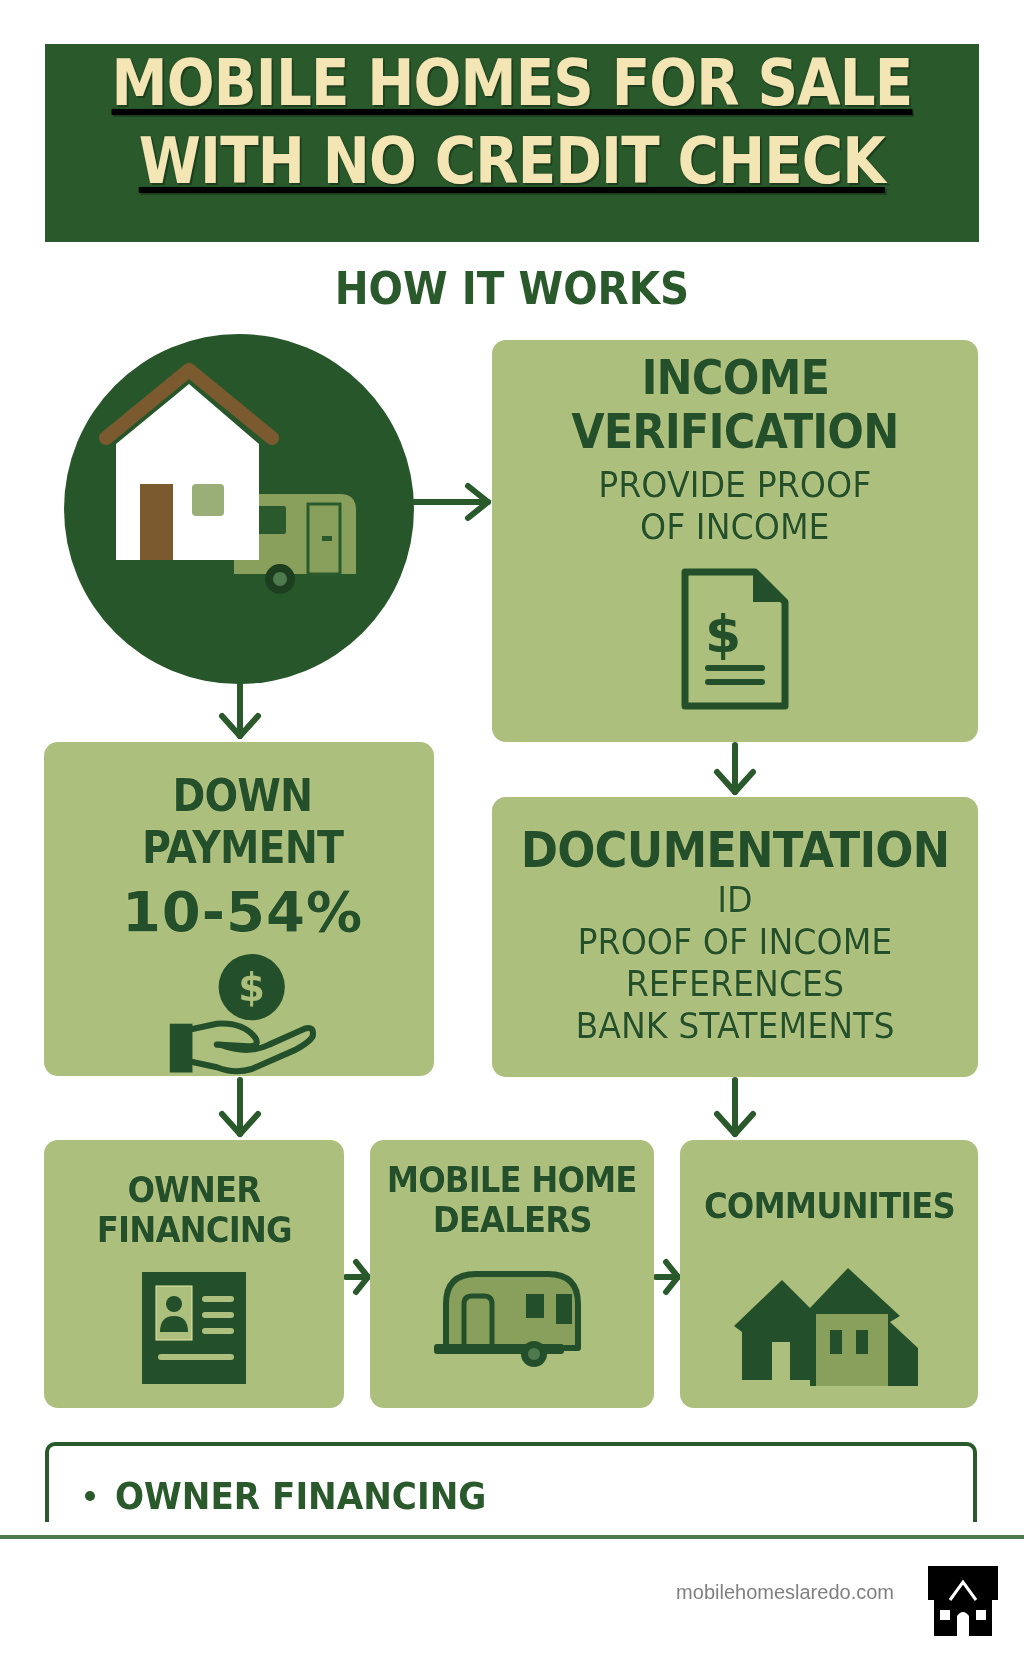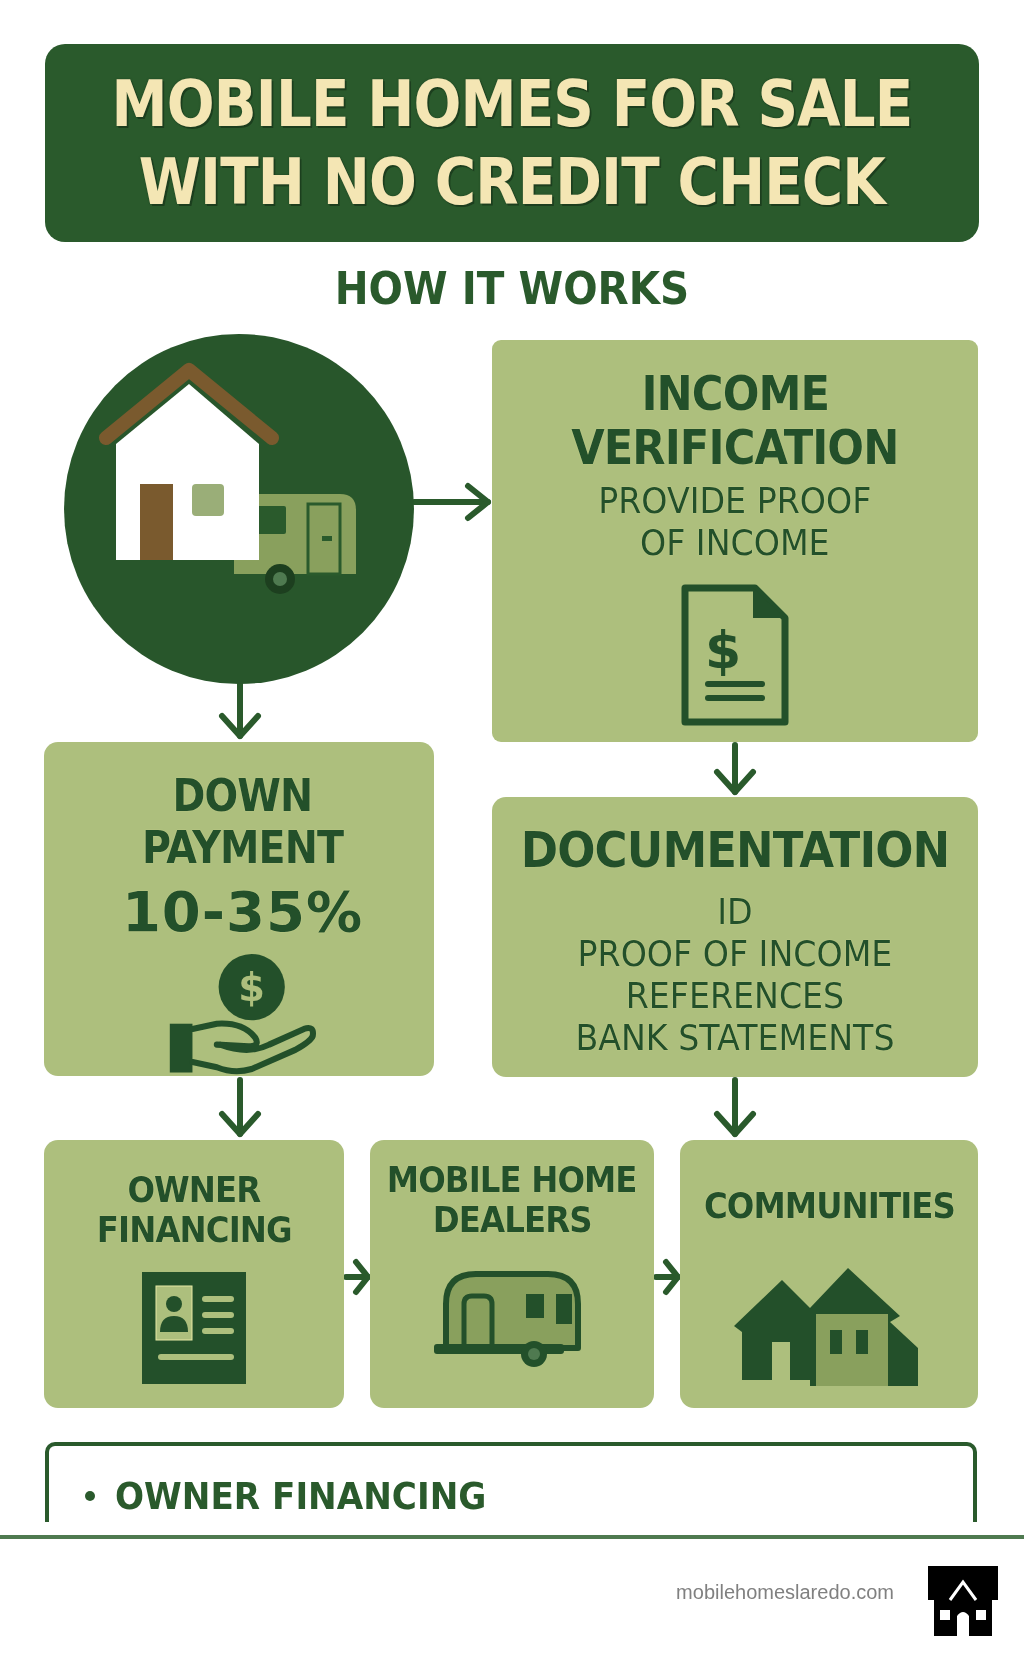--- a/index.html
+++ b/index.html
@@ -3,22 +3,22 @@
 <meta charset="utf-8">
 <style>
   * { box-sizing: border-box; margin: 0; padding: 0; }
   html, body { width: 1024px; height: 1666px; background: #ffffff; overflow: hidden; }
   body { position: relative; font-family: "DejaVu Sans", sans-serif; }
 
   .abs { position: absolute; }
 
   .title-banner {
     left: 45px; top: 44px; width: 934px; height: 198px;
-    background: #2a5a2c; border-radius: 20px;
-    display: flex; flex-direction: column; align-items: center; justify-content: center;
+    background: #2a5a2c; border-radius: 0;
+    display: flex; flex-direction: column; align-items: center;  text-decoration: underline;
   }
   .title-line {
     color: #f4e6b4; font-family: "DejaVu Sans", sans-serif; font-weight: bold;
     font-size: 64px; line-height: 78px; letter-spacing: -1px;
     transform: scaleX(0.88);
     text-shadow: 0 0 2px #1d3f1f, 2px 2px 0 #1d3f1f;
   }
 
   .subtitle {
     left: 0; top: 262px; width: 1024px; text-align: center;
@@ -40,31 +40,31 @@
     font-weight: bold; letter-spacing: -1px;
     text-shadow: 0 0 1px #e8e9a6;
     transform: scaleX(0.9);
   }
   .card-text {
     font-weight: normal; letter-spacing: 0px;
     text-shadow: 0 0 1px #e8e9a6;
     transform: scaleX(0.95);
   }
 
-  .card-income { left: 492px; top: 340px; width: 486px; height: 402px; padding-top: 26px; border-radius: 9px; }
+  .card-income { left: 492px; top: 340px; width: 486px; height: 402px; padding-top: 10px; }
   .card-income .card-title { font-size: 48px; line-height: 54px; }
   .card-income .card-text { font-size: 35px; line-height: 42px; margin-top: 6px; }
 
   .card-down { left: 44px; top: 742px; width: 390px; height: 334px; padding-top: 28px; padding-left: 7px; }
   .card-down .card-title { font-size: 44px; line-height: 52px; }
   .card-down .pct { font-size: 56px; line-height: 64px; font-weight: bold; letter-spacing: 1px; margin-top: 6px; text-shadow: 0 0 1px #e8e9a6; }
 
   .card-docs { left: 492px; top: 797px; width: 486px; height: 280px; padding-top: 24px; }
   .card-docs .card-title { font-size: 50px; line-height: 58px; }
-  .card-docs .doc-list { margin-top: 12px; }
+  .card-docs .doc-list { margin-top: 0; }
   .card-docs .card-text { font-size: 35px; line-height: 42px; }
 
   .card-owner { left: 44px; top: 1140px; width: 300px; height: 268px; padding-top: 30px; }
   .card-dealers { left: 370px; top: 1140px; width: 284px; height: 268px; padding-top: 20px; }
   .card-comm { left: 680px; top: 1140px; width: 298px; height: 268px; padding-top: 46px; }
   .card-owner .card-title, .card-dealers .card-title, .card-comm .card-title { font-size: 36px; line-height: 40px; }
 
   .bottom-box {
     left: 45px; top: 1442px; width: 932px; height: 80px;
     border: 4px solid #2a5a2c; border-bottom: none; border-radius: 10px 10px 0 0;
@@ -162,21 +162,21 @@
     <path d="M10,6 L80,6 L110,36 L110,140 L10,140 Z" fill="none" stroke="#23502a" stroke-width="7" stroke-linejoin="round"></path>
     <path d="M78,6 L78,36 L110,36 Z" fill="#23502a"></path>
     <text x="48" y="86" text-anchor="middle" font-family="DejaVu Sans, sans-serif" font-weight="bold" font-size="52" fill="#23502a">$</text>
     <line x1="33" y1="102" x2="87" y2="102" stroke="#23502a" stroke-width="6" stroke-linecap="round"></line>
     <line x1="33" y1="116" x2="87" y2="116" stroke="#23502a" stroke-width="6" stroke-linecap="round"></line>
   </svg>
 </div>
 
 <div class="abs card card-down">
   <div class="card-title">DOWN PAYMENT</div>
-  <div class="pct">10-35%</div>
+  <div class="pct">10-54%</div>
   <svg width="180" height="140" viewBox="0 0 180 140" style="margin-top:10px">
     <circle cx="100" cy="38" r="38" fill="#23502a"></circle>
     <text x="100" y="54" text-anchor="middle" font-family="DejaVu Sans, sans-serif" font-weight="bold" font-size="44" fill="#adbf7d">$</text>
     <rect x="6" y="80" width="26" height="56" fill="#23502a"></rect>
     <path d="M32,86 L60,80 Q90,78 104,96 Q110,106 96,106 L60,104 M64,104 Q96,116 120,104 L160,86 Q172,82 170,94 Q168,100 150,110 L100,132 Q80,138 60,130 L32,124" fill="none" stroke="#23502a" stroke-width="7" stroke-linejoin="round" stroke-linecap="round"></path>
   </svg>
 </div>
 
 <div class="abs card card-docs">
   <div class="card-title">DOCUMENTATION</div>

